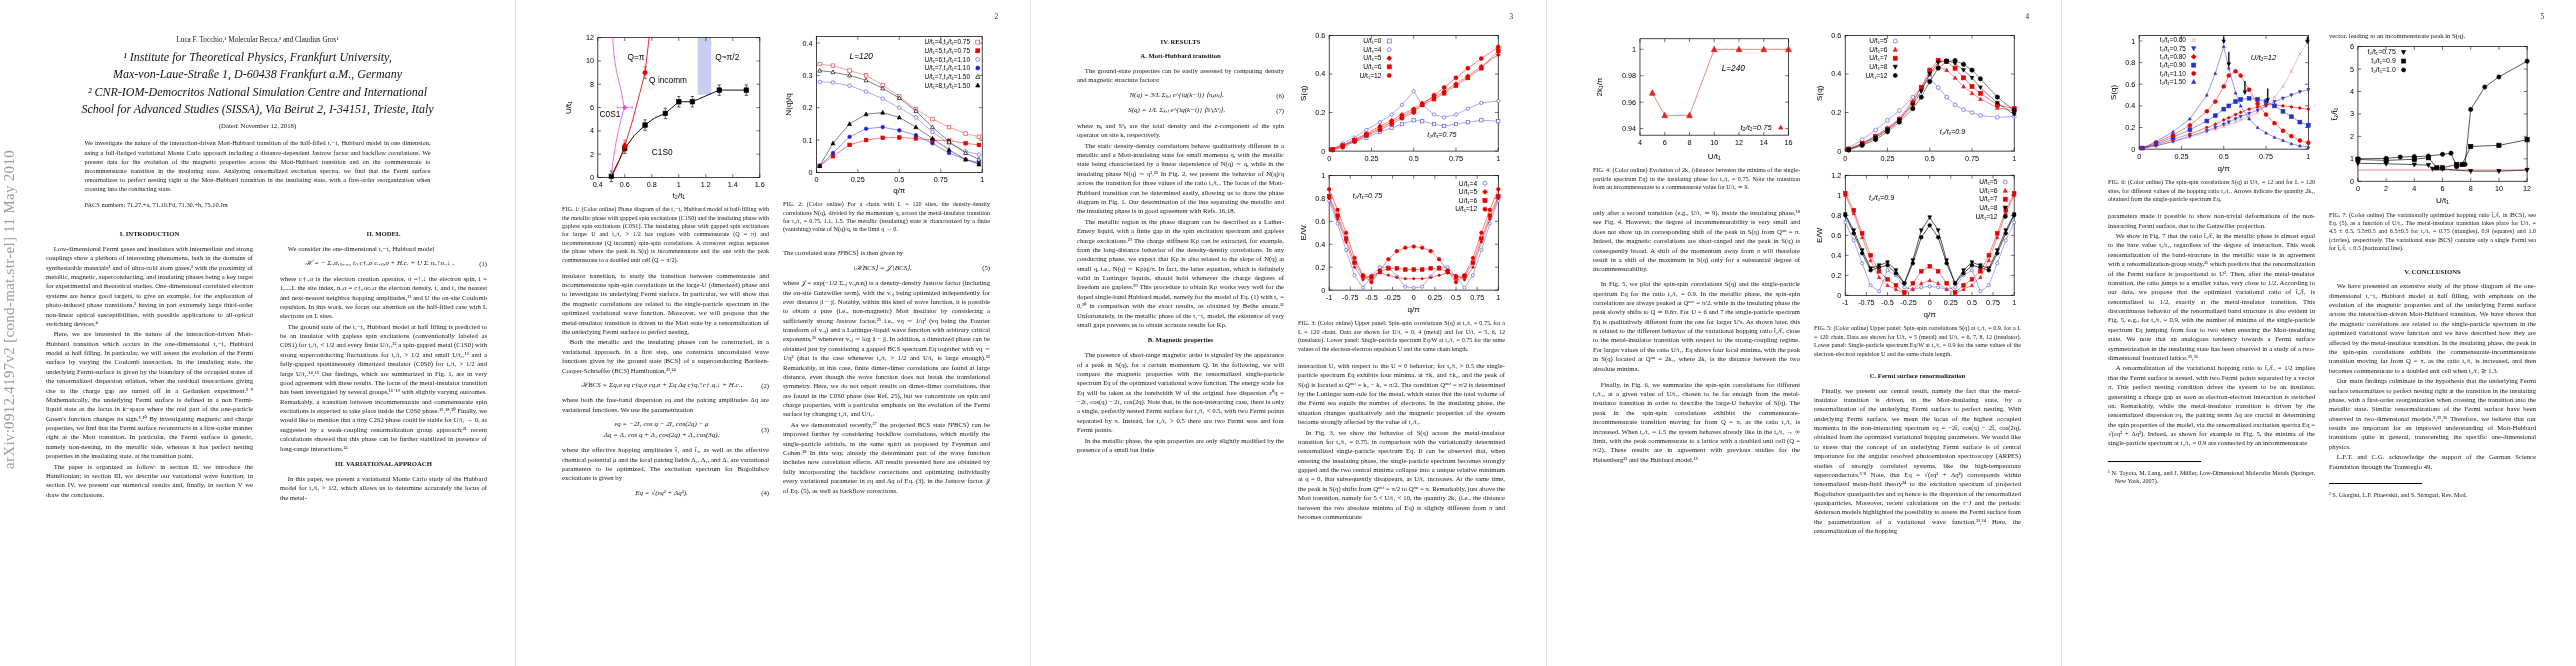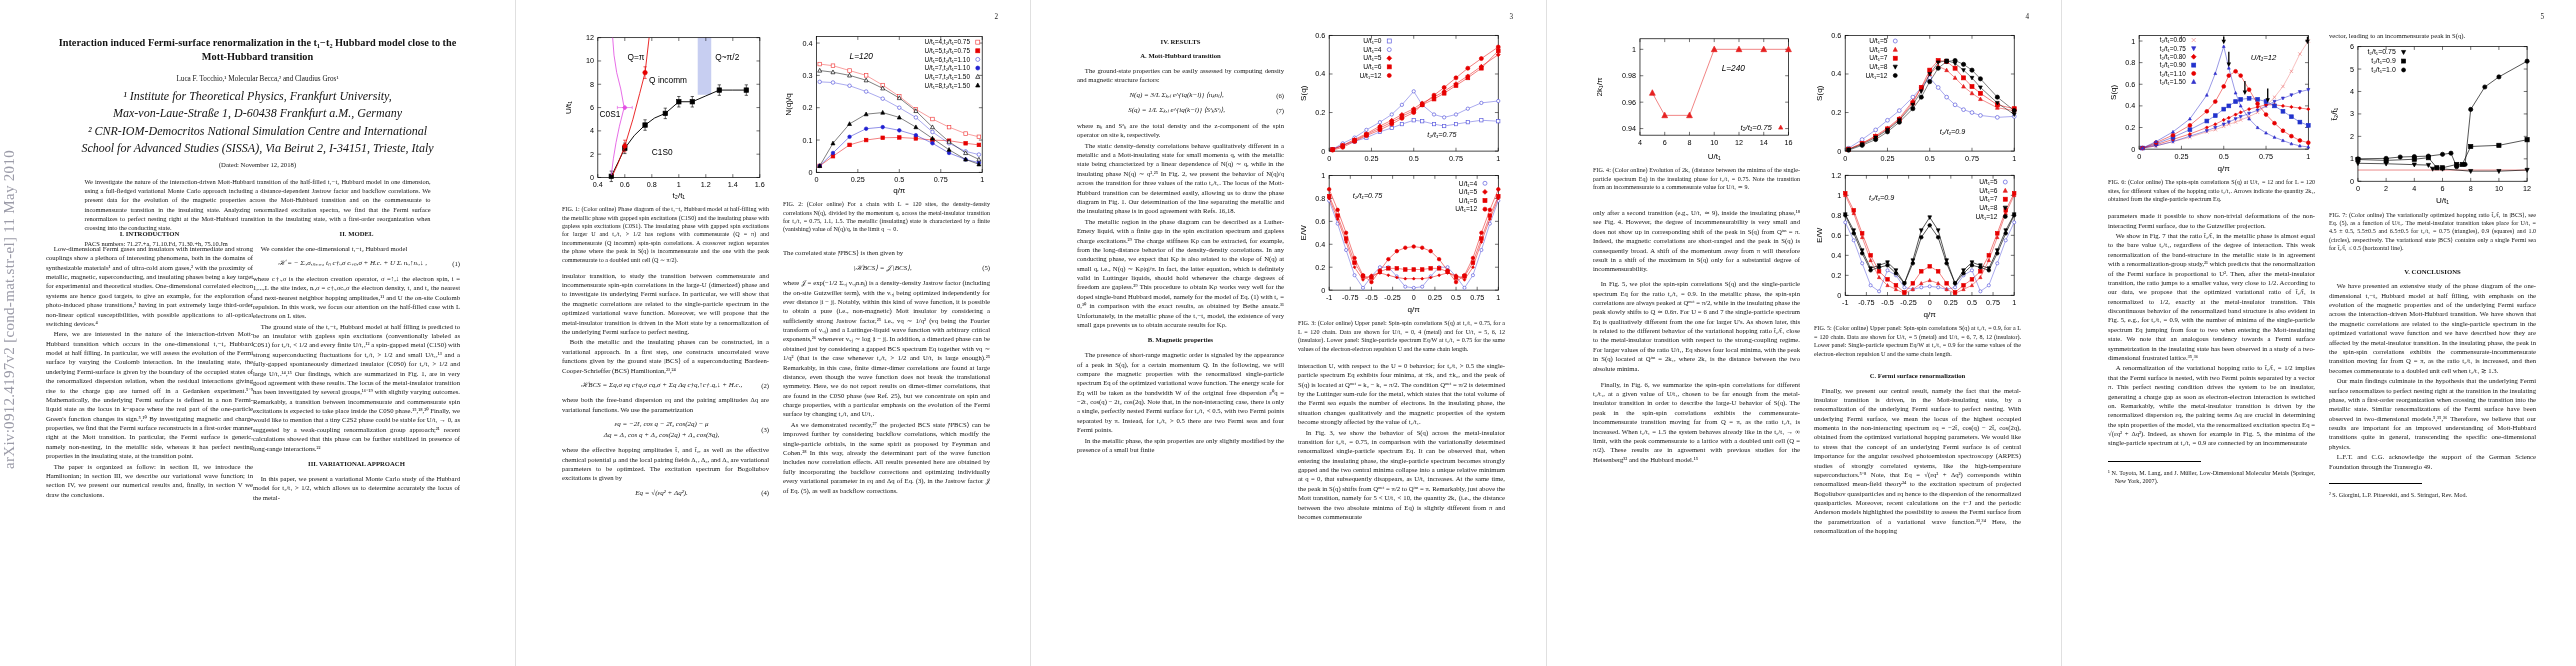--- a/index.html
+++ b/index.html
@@ -33,37 +33,36 @@
   .spacer{width:100%;}
 </style>
 </head>
 <body>
 
 <div id="root">
   <div class="arxiv">arXiv:0912.4197v2  [cond-mat.str-el]  11 May 2010</div>
   <div id="pages">
       <div class="page" style="left: 0px;">
         <div class="front">
-          <div class="title">Interaction induced Fermi-surface renormalization in the t₁−t₂ Hubbard model close to the Mott-Hubbard transition</div>
           <div class="authors">Luca F. Tocchio,¹ Molecular Becca,² and Claudius Gros¹</div>
           <div class="affil">¹ Institute for Theoretical Physics, Frankfurt University,
 Max-von-Laue-Straße 1, D-60438 Frankfurt a.M., Germany
 ² CNR-IOM-Democritos National Simulation Centre and International
 School for Advanced Studies (SISSA), Via Beirut 2, I-34151, Trieste, Italy</div>
           <div class="dated">(Dated: November 12, 2018)</div>
           <div class="abstract">We investigate the nature of the interaction-driven Mott-Hubbard transition of the half-filled t₁−t₂ Hubbard model in one dimension, using a full-fledged variational Monte Carlo approach including a distance-dependent Jastrow factor and backflow correlations. We present data for the evolution of the magnetic properties across the Mott-Hubbard transition and on the commensurate to incommensurate transition in the insulating state. Analyzing renormalized excitation spectra, we find that the Fermi surface renormalizes to perfect nesting right at the Mott-Hubbard transition in the insulating state, with a first-order reorganization when crossing into the conducting state.</div>
           <div class="pacs">PACS numbers: 71.27.+a, 71.10.Fd, 71.30.+h, 75.10.Jm</div>
         </div>
         <div class="col" style="left: 46px; top: 223px; height: 422px;">
           <div class="sech">I.   INTRODUCTION</div>
           <div class="para">Low-dimensional Fermi gases and insulators with intermediate and strong couplings show a plethora of interesting phenomena, both in the domains of synthesizable materials¹ and of ultra-cold atom gases,² with the proximity of metallic, magnetic, superconducting, and insulating phases being a key target for experimental and theoretical studies. One-dimensional correlated electron systems are hence good targets, to give an example, for the exploration of photo-induced phase transitions,³ having in part extremely large third-order non-linear optical susceptibilities, with possible applications to all-optical switching devices.⁴</div>
           <div class="para">Here, we are interested in the nature of the interaction-driven Mott-Hubbard transition which occurs in the one-dimensional t₁−t₂ Hubbard model at half filling. In particular, we will assess the evolution of the Fermi surface by varying the Coulomb interaction. In the insulating state, the underlying Fermi-surface is given by the boundary of the occupied states of the renormalized dispersion relation, when the residual interactions giving rise to the charge gap are turned off in a Gedanken experiment.⁵⁻⁹ Mathematically, the underlying Fermi surface is defined in a non Fermi-liquid state as the locus in k−space where the real part of the one-particle Green's function changes its sign.⁵,¹⁰ By investigating magnetic and charge properties, we find that the Fermi surface reconstructs in a first-order manner right at the Mott transition. In particular, the Fermi surface is generic, namely non-nesting, in the metallic side, whereas it has perfect nesting properties in the insulating state, at the transition point.</div>
           <div class="para">The paper is organized as follow: in section II, we introduce the Hamiltonian; in section III, we describe our variational wave function; in section IV, we present our numerical results and, finally, in section V we draw the conclusions.</div>
         </div>
-        <div class="col" style="left: 253px; top: 223px; height: 422px;">
+        <div class="col" style="left: 280px; top: 223px; height: 422px;">
           <div class="sech">II.   MODEL</div>
           <div class="para">We consider the one-dimensional t₁−t₂ Hubbard model</div>
           <div class="eqrow">
             <div class="eqtext">ℋ = − Σᵢ,σ,ₙ₌₁,₂ tₙ c†ᵢ,σ cᵢ₊ₙ,σ + H.c. + U Σᵢ nᵢ,↑nᵢ,↓ ,</div>
             <div class="eqnum">(1)</div>
           </div>
           <div class="para noind">where c†ᵢ,σ is the electron creation operator, σ =↑,↓ the electron spin, i = 1,...,L the site index, nᵢ,σ = c†ᵢ,σcᵢ,σ the electron density, t₁ and t₂ the nearest and next-nearest neighbor hopping amplitudes,¹¹ and U the on-site Coulomb repulsion. In this work, we focus our attention on the half-filled case with L electrons on L sites.</div>
           <div class="para">The ground state of the t₁−t₂ Hubbard model at half filling is predicted to be an insulator with gapless spin excitations (conventionally labeled as C0S1) for t₂/t₁ &lt; 1/2 and every finite U/t₁,¹² a spin-gapped metal (C1S0) with strong superconducting fluctuations for t₂/t₁ &gt; 1/2 and small U/t₁,¹³ and a fully-gapped spontaneously dimerized insulator (C0S0) for t₂/t₁ &gt; 1/2 and large U/t₁.¹⁴,¹⁵ Our findings, which are summarized in Fig. 1, are in very good agreement with these results. The locus of the metal-insulator transition has been investigated by several groups,¹⁶⁻¹⁹ with slightly varying outcomes. Remarkably, a transition between incommensurate and commensurate spin excitations is expected to take place inside the C0S0 phase.¹⁵,¹⁸,²⁰ Finally, we would like to mention that a tiny C2S2 phase could be stable for U/t₁ → 0, as suggested by a weak-coupling renormalization group approach;²¹ recent calculations showed that this phase can be further stabilized in presence of long-range interactions.²²</div>
           <div class="sech">III.   VARIATIONAL APPROACH</div>
           <div class="para">In this paper, we present a variational Monte Carlo study of the Hubbard model for t₂/t₁ &gt; 1/2, which allows us to determine accurately the locus of the metal-</div>

